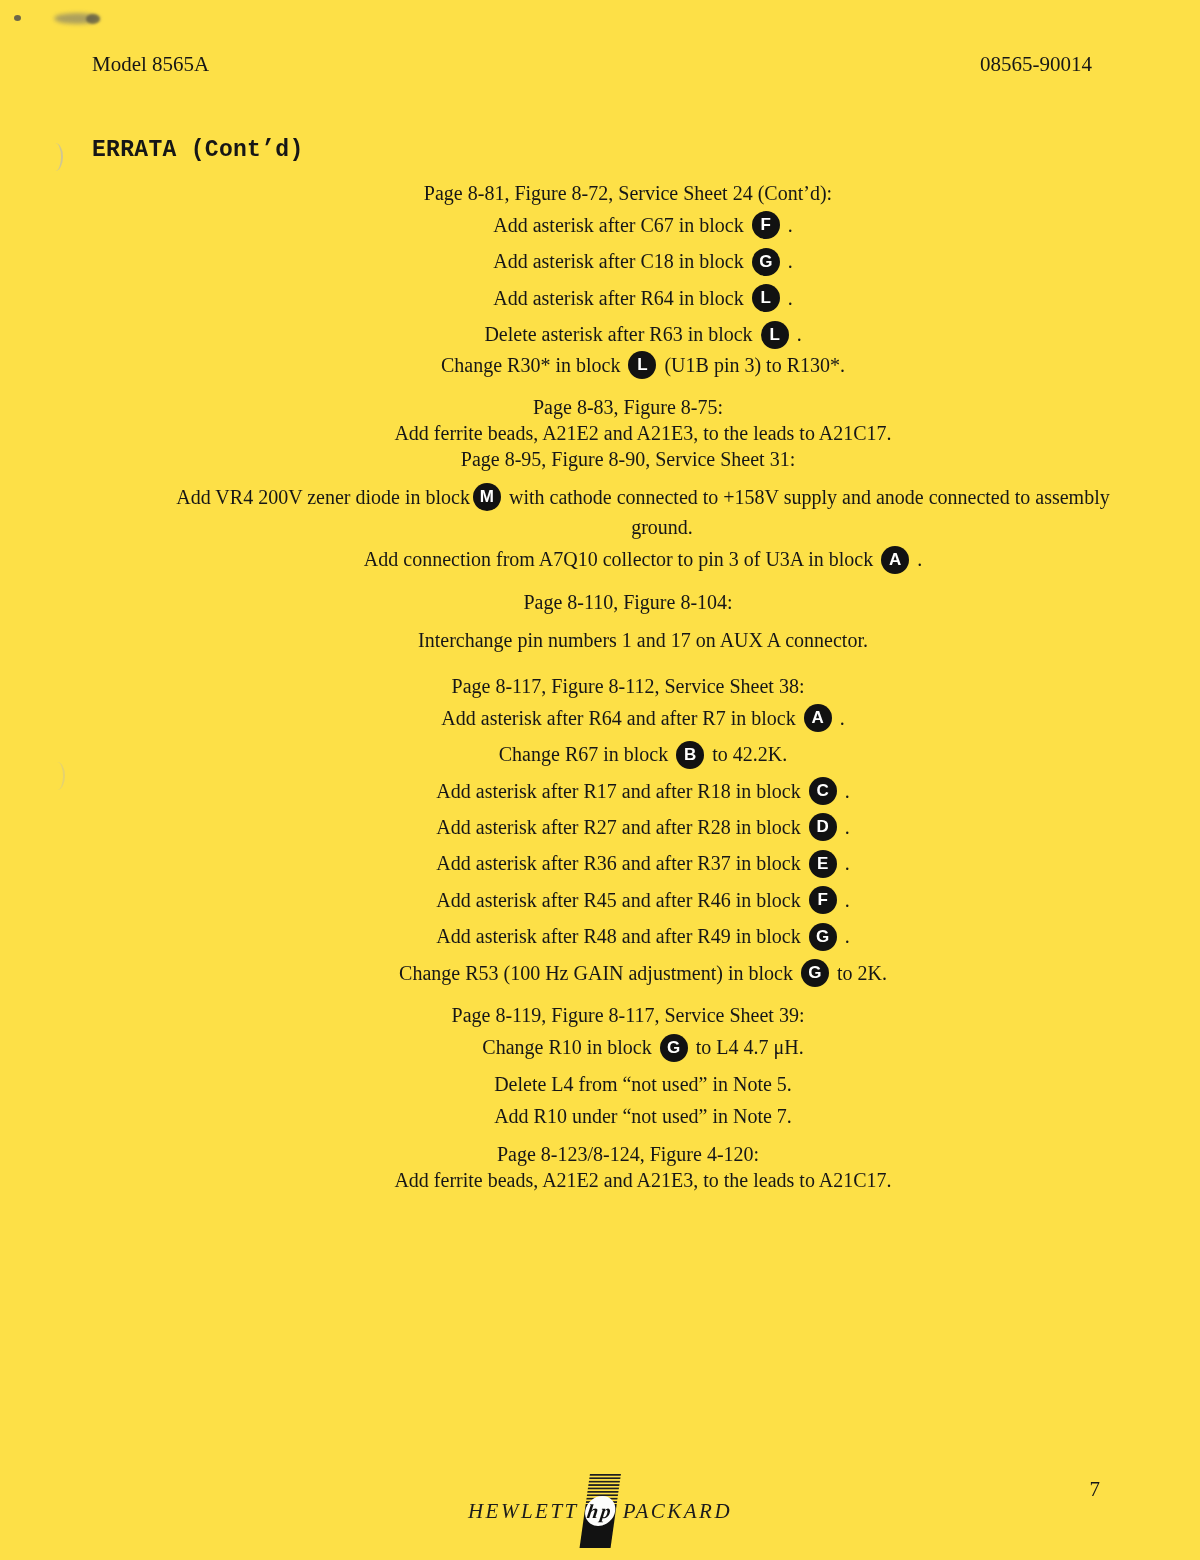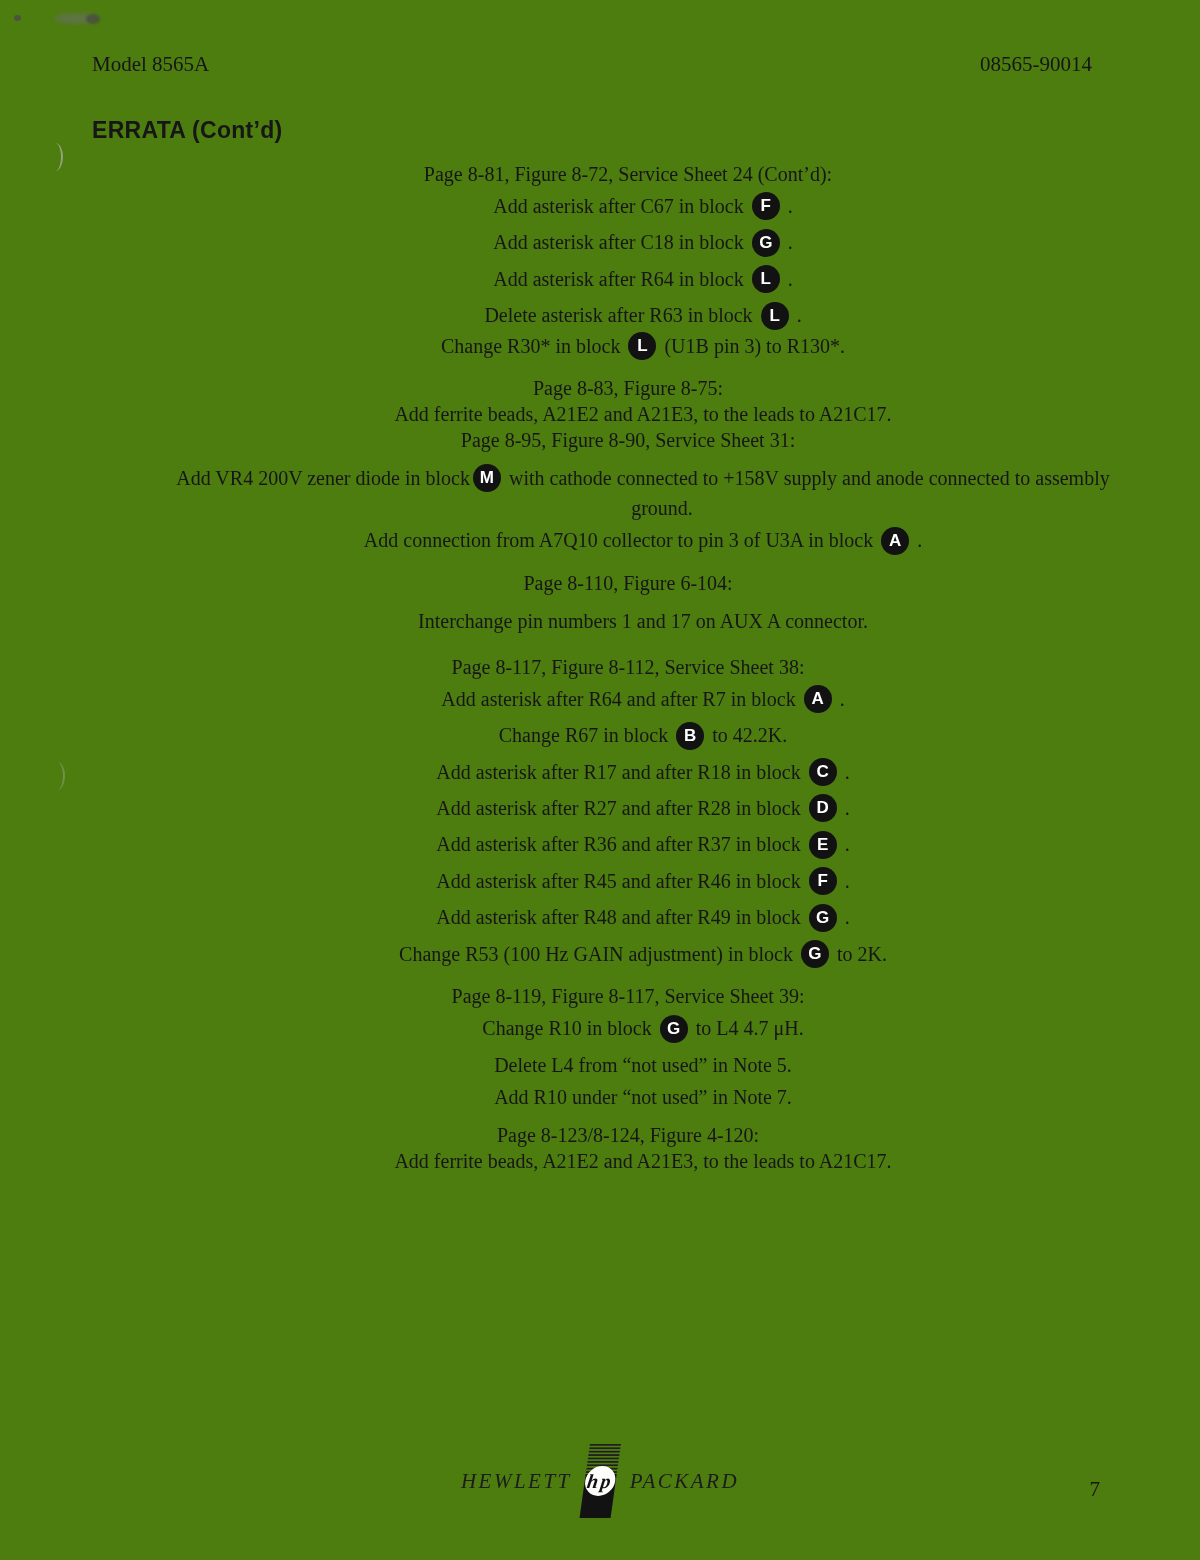--- a/index.html
+++ b/index.html
@@ -1,20 +1,20 @@
 <!DOCTYPE html>
 <html><head>
 <meta charset="utf-8">
 <style>
   html,body { margin:0; padding:0; background:#e8e8e8; }
   .page {
     position:relative;
     width:1200px; height:1560px;
     margin:0 auto;
-    background:#4d7c0f;
+    background:#fde047;
     color:#161616;
     font-family:"Liberation Serif", serif;
     font-size:20px;
     overflow:hidden;
   }
 
   
   .artifact { position:absolute; pointer-events:none; }
   .art-dot { left:14px; top:15px; width:7px; height:6px; background:#4a4a4a; border-radius:50%; opacity:.8; filter:blur(.4px); }
   .art-smudge { left:54px; top:13px; width:46px; height:11px; background:#6d6d6d; border-radius:50%; opacity:.55; filter:blur(2px); }
@@ -23,22 +23,22 @@
   .art-paren1 { left:50px; top:143px; }
   .art-paren2 { left:52px; top:762px; opacity:.35; }
 
   .header {
     display:flex; justify-content:space-between;
     padding:52px 108px 0 92px;
     font-size:21px;
   }
 
   .title {
-    margin:40px 0 18px 92px;
-    font-family:Liberation Sans, sans-serif;
+    margin:60px 0 18px 92px;
+    font-family:Liberation Mono, monospace;
     font-weight:bold;
     font-size:23px;
     letter-spacing:.3px;
   }
 
   .content { padding:0 36px 0 92px; }
 
   .section { margin-top:14px;text-align:center; }
   .section.sec-tight { margin-top:2px; }
   .section.sec-loose { margin-top:30px; }
@@ -66,23 +66,23 @@
     font-family:"Liberation Sans", sans-serif;
     font-weight:bold;
     font-size:17px;
     vertical-align:middle;
     margin:0 3px;
     position:relative; top:-2px;
   }
 
   .footer { position:absolute; left:0; right:0; bottom:0; height:110px; }
   .brand {
-    position:absolute; left:50%; bottom:40px;
+    position:absolute; left:50%; bottom:10px;
     transform:translateX(-50%);
-    display:flex; align-items:center; gap:7px;
+    display:flex; align-items:center; 
     font-family:"Liberation Serif", serif;
     font-style:italic;
     font-size:21px;
     letter-spacing:2.5px;
     color:#1c1c1c;
     white-space:nowrap;
   }
   .hp-logo { flex:0 0 auto; }
   .page-number {
     position:absolute; right:100px; bottom:58px;
@@ -120,21 +120,21 @@
         <div class="sec-heading">Page 8-83, Figure 8-75:</div>
         <div class="item tight">Add ferrite beads, A21E2 and A21E3, to the leads to A21C17.</div>
       </section>
       <section class="section sec-tight">
         <div class="sec-heading">Page 8-95, Figure 8-90, Service Sheet 31:</div>
         <div class="item snug">Add VR4 200V zener diode in block<span class="badge">M</span> with cathode connected to +158V supply and anode connected to assembly</div>
         <div class="item indent2 tight">ground.</div>
         <div class="item">Add connection from A7Q10 collector to pin 3 of U3A in block <span class="badge">A</span> .</div>
       </section>
       <section class="section">
-        <div class="sec-heading">Page 8-110, Figure 6-104:</div>
+        <div class="sec-heading">Page 8-110, Figure 8-104:</div>
         <div class="item snug">Interchange pin numbers 1 and 17 on AUX A connector.</div>
       </section>
       <section class="section sec-mloose">
         <div class="sec-heading">Page 8-117, Figure 8-112, Service Sheet 38:</div>
         <div class="item">Add asterisk after R64 and after R7 in block <span class="badge">A</span> .</div>
         <div class="item">Change R67 in block <span class="badge">B</span> to 42.2K.</div>
         <div class="item">Add asterisk after R17 and after R18 in block <span class="badge">C</span> .</div>
         <div class="item">Add asterisk after R27 and after R28 in block <span class="badge">D</span> .</div>
         <div class="item">Add asterisk after R36 and after R37 in block <span class="badge">E</span> .</div>
         <div class="item">Add asterisk after R45 and after R46 in block <span class="badge">F</span> .</div>

